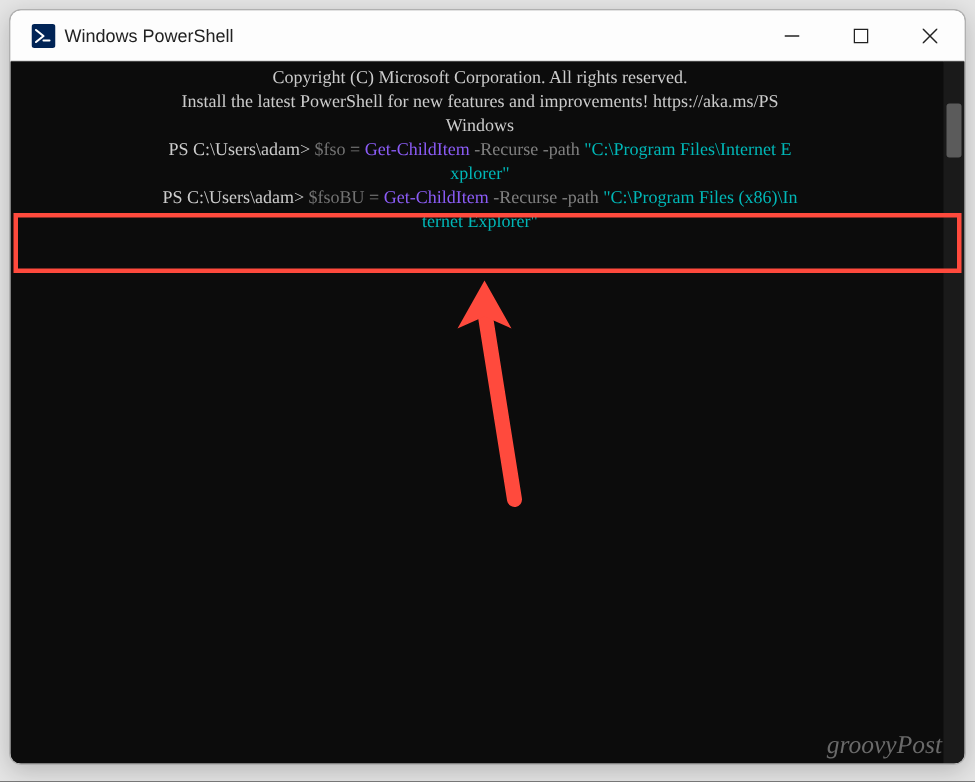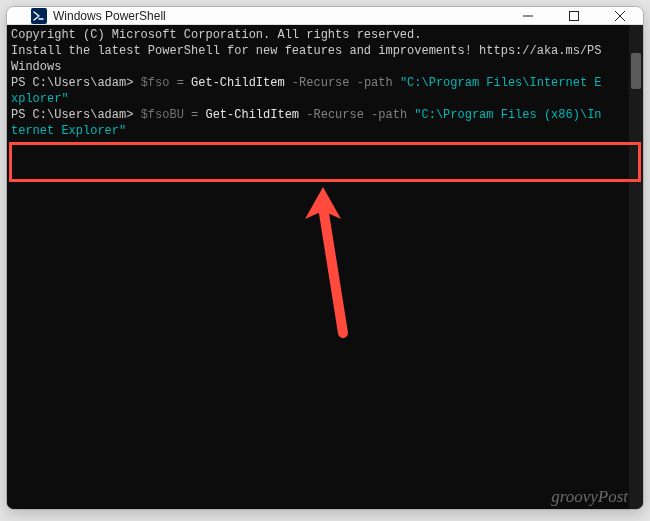--- a/index.html
+++ b/index.html
@@ -19,25 +19,25 @@
     height: 504px;
     background: #fff;
     border: 1px solid #b0b0b0;
     border-radius: 8px;
     box-shadow: 0 4px 16px rgba(0,0,0,0.2);
     display: flex;
     flex-direction: column;
     overflow: hidden;
   }
   .titlebar {
-    height: 18px;
+    height: 34px;
     background: #fdfdfd;
     display: flex;
     align-items: center;
-    padding-left: 24px;
+    padding-left: 14px;
     border-bottom: 1px solid #e0e0e0;
   }
   .titlebar .app-icon {
     width: 16px;
     height: 16px;
     margin-right: 6px;
     display: inline-block;
   }
   .titlebar .title {
     font-size: 12px;
@@ -61,47 +61,48 @@
   .terminal-wrap {
     flex: 1;
     display: flex;
     position: relative;
     background: #0c0c0c;
   }
   .terminal {
     flex: 1;
     background: #0c0c0c;
     color: #cccccc;
-    font-family: Liberation Mono, monospace;
+    font-family: Liberation Serif, serif;
     font-size: 12px;
     line-height: 16px;
     padding: 2px 0 0 4px;
     white-space: pre;
     overflow: hidden;
     position: relative;
+    text-align: center;
   }
   .scrollbar {
     width: 14px;
     background: #1a1a1a;
     position: relative;
   }
   .scroll-thumb {
     position: absolute;
     top: 28px;
     left: 2px;
     width: 10px;
     height: 36px;
     background: #5b5b5b;
     border-radius: 2px;
   }
   .line { display: block; }
   .t-white { color: #cccccc; }
   .t-var   { color: #737373; }
   .t-gray  { color: #808080; }
-  .t-cmd   { color: #e5e5e5; }
+  .t-cmd   { color: #8b5cf6; }
   .t-str   { color: #00b7b7; }
   .highlight-box {
     position: absolute;
     border: 3px solid #ff4a3d;
     pointer-events: none;
     left: 9px;
     top: 142px;
     width: 632px;
     height: 40px;
     z-index: 5;

